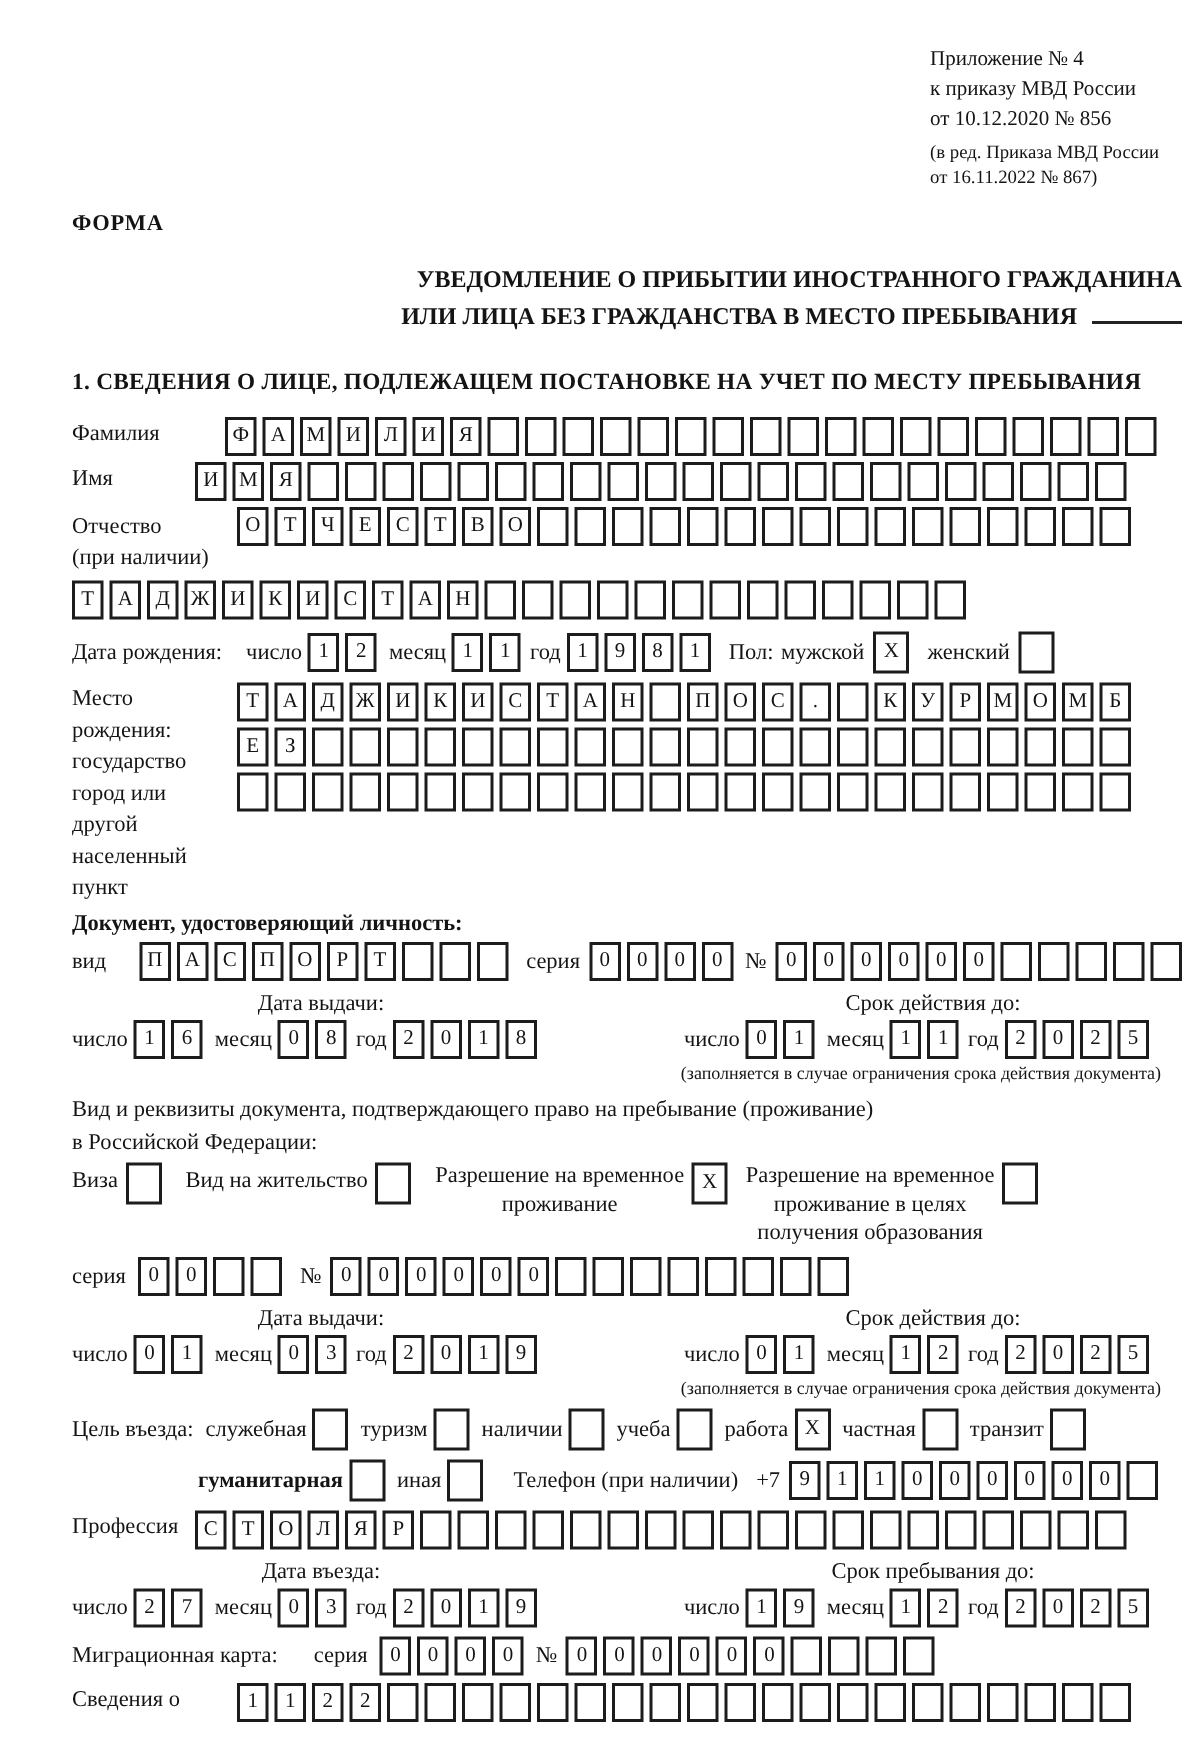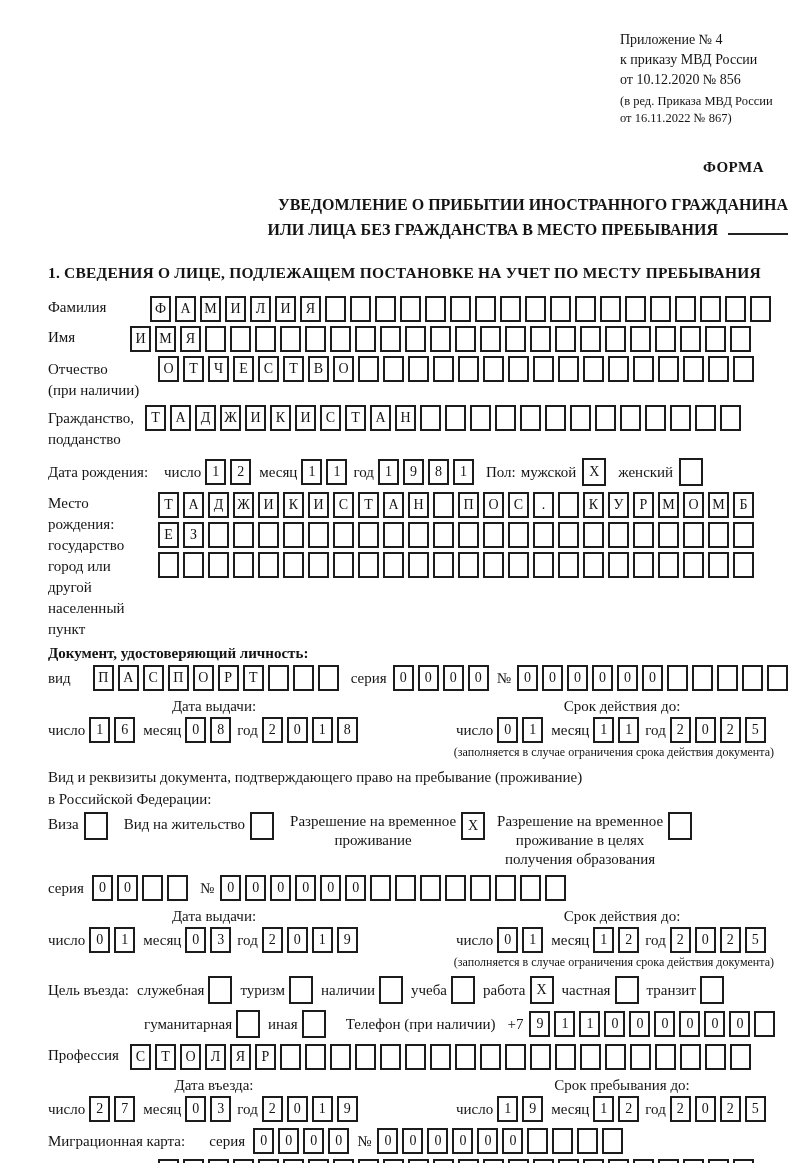--- a/index.html
+++ b/index.html
@@ -3,21 +3,21 @@
 <meta charset="utf-8">
 <style>
   html,body{margin:0;padding:0;background:#fff;}
   body{width:800px;height:1163px;overflow:hidden;color:#141414;
        font-family:"Liberation Serif","DejaVu Serif",serif;font-size:15px;}
   .page{box-sizing:border-box;width:800px;height:1163px;padding:30px 12px 10px 48px;}
 
   
   .appendix{margin-left:572px;width:185px;font-size:14px;line-height:20px;}
   .appendix .amend{font-size:12.5px;line-height:17px;margin-top:3px;}
-  .form-label{text-align:right;font-weight:bold;margin:32px 24px 0 0;letter-spacing:.5px;}
+  .form-label{font-weight:bold;margin:14px 24px 0 0;letter-spacing:.5px;}
 
   .title{text-align:right;font-weight:bold;font-size:16px;line-height:25px;margin-top:16px;}
   .blank{display:inline-block;width:60px;border-bottom:2px solid #222;height:14px;margin-left:10px;}
   .sec-heading{font-weight:bold;font-size:15.5px;margin-top:22px;letter-spacing:.2px;}
 
   .frow{display:flex;align-items:flex-start;margin-top:4px;}
   .lbl{flex-shrink:0;padding-top:3px;}
   .w82{width:82px;} .w110{width:110px;} .w97{width:97px;} .w66{width:66px;}
   .lines div{line-height:21px;}
 
@@ -39,21 +39,21 @@
   .ml20{margin-left:20px;} .ml24{margin-left:24px;}
   .note{font-size:12px;text-align:right;margin-top:2px;padding-right:14px;}
 
   .opt{display:flex;align-items:flex-start;}
   .opt .olabel{padding-top:4px;margin-right:5px;}
   .opt .multi{text-align:center;line-height:19px;padding-top:0;}
   .intro{line-height:22px;margin-top:6px;}
 
   .purpose-row{display:flex;align-items:center;margin-top:6px;}
   .purpose-row .olabel{margin:0 4px 0 8px;}
-  .purpose-row .olabel.first{margin-left:16px;}
+  .purpose-row .olabel.first{margin-left:4px;font-weight:bold;}
 </style>
 </head>
 <body>
 
 <div class="page">
 
   <div class="appendix">
     <div>Приложение № 4</div>
     <div>к приказу МВД России</div>
     <div>от 10.12.2020 № 856</div>
@@ -160,24 +160,20 @@
         <span class="box"></span>
         <span class="box"></span>
         <span class="box"></span>
         <span class="box"></span>
         <span class="box"></span>
         <span class="box"></span>
       </span>
   </div>
 
   <div class="frow">
-    <span class="lbl w97 lines">
-      <div>Гражданство,</div>
-      <div>подданство</div>
-    </span>
     <span class="boxes">
         <span class="box">Т</span>
         <span class="box">А</span>
         <span class="box">Д</span>
         <span class="box">Ж</span>
         <span class="box">И</span>
         <span class="box">К</span>
         <span class="box">И</span>
         <span class="box">С</span>
         <span class="box">Т</span>

